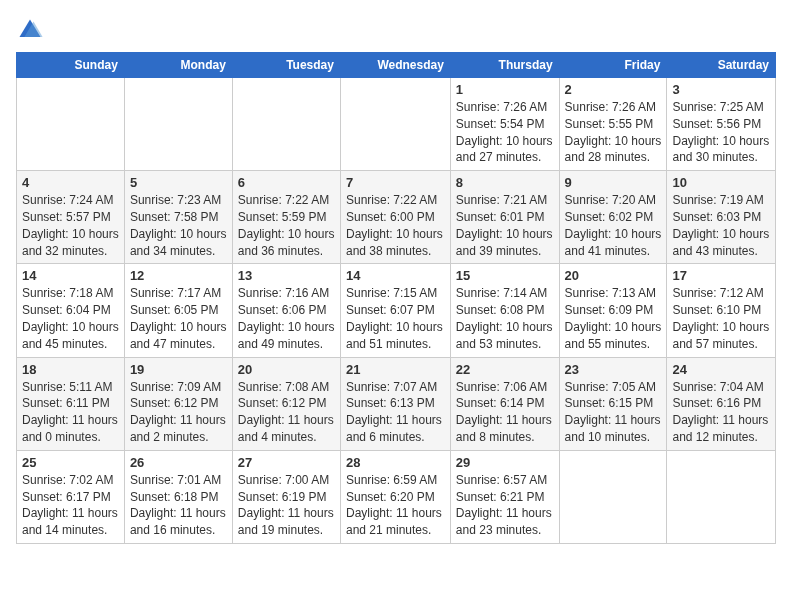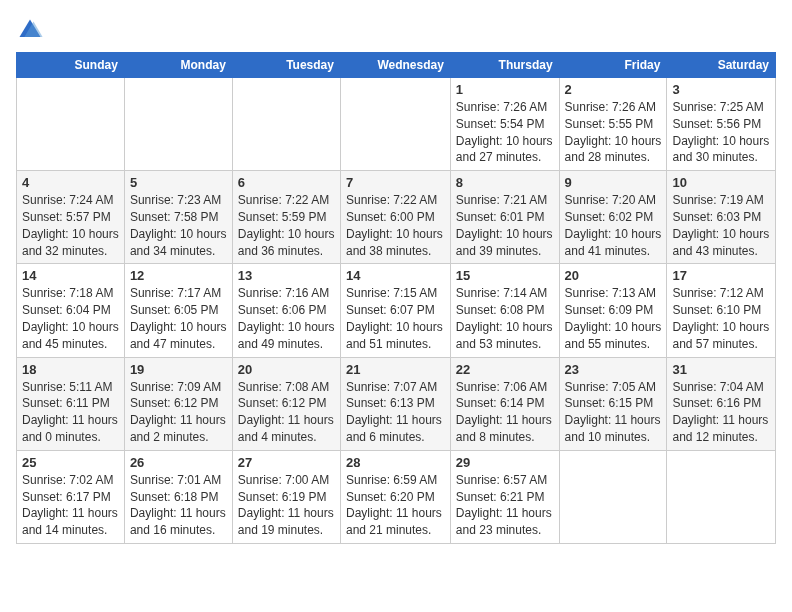--- a/index.html
+++ b/index.html
@@ -254,21 +254,21 @@
 Sunset: 6:14 PM
 Daylight: 11 hours and 8 minutes.</div>
         </td>
         <td>
           <div class="day-num">23</div>
           <div class="day-info">Sunrise: 7:05 AM
 Sunset: 6:15 PM
 Daylight: 11 hours and 10 minutes.</div>
         </td>
         <td>
-          <div class="day-num">31</div>
+          <div class="day-num">24</div>
           <div class="day-info">Sunrise: 7:04 AM
 Sunset: 6:16 PM
 Daylight: 11 hours and 12 minutes.</div>
         </td>
       </tr>
       <tr>
         <td>
           <div class="day-num">25</div>
           <div class="day-info">Sunrise: 7:02 AM
 Sunset: 6:17 PM

